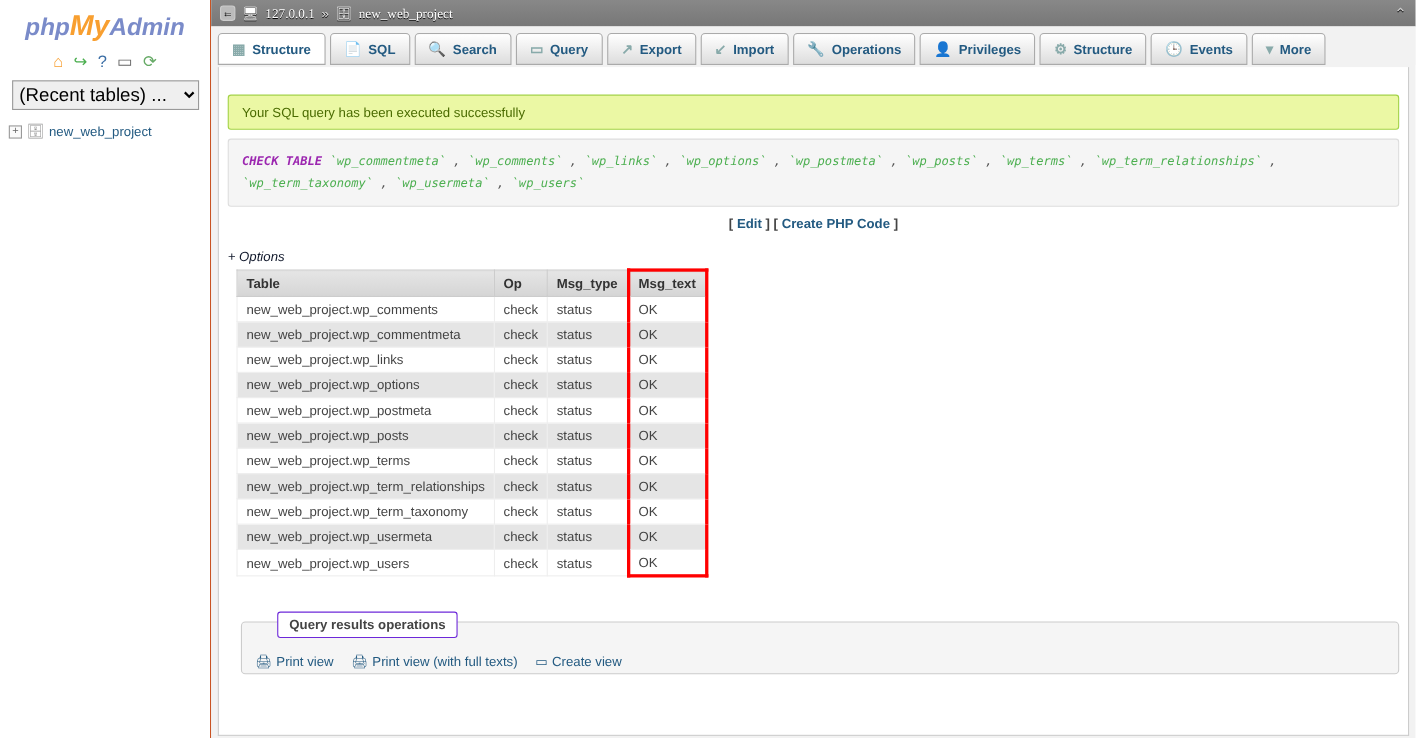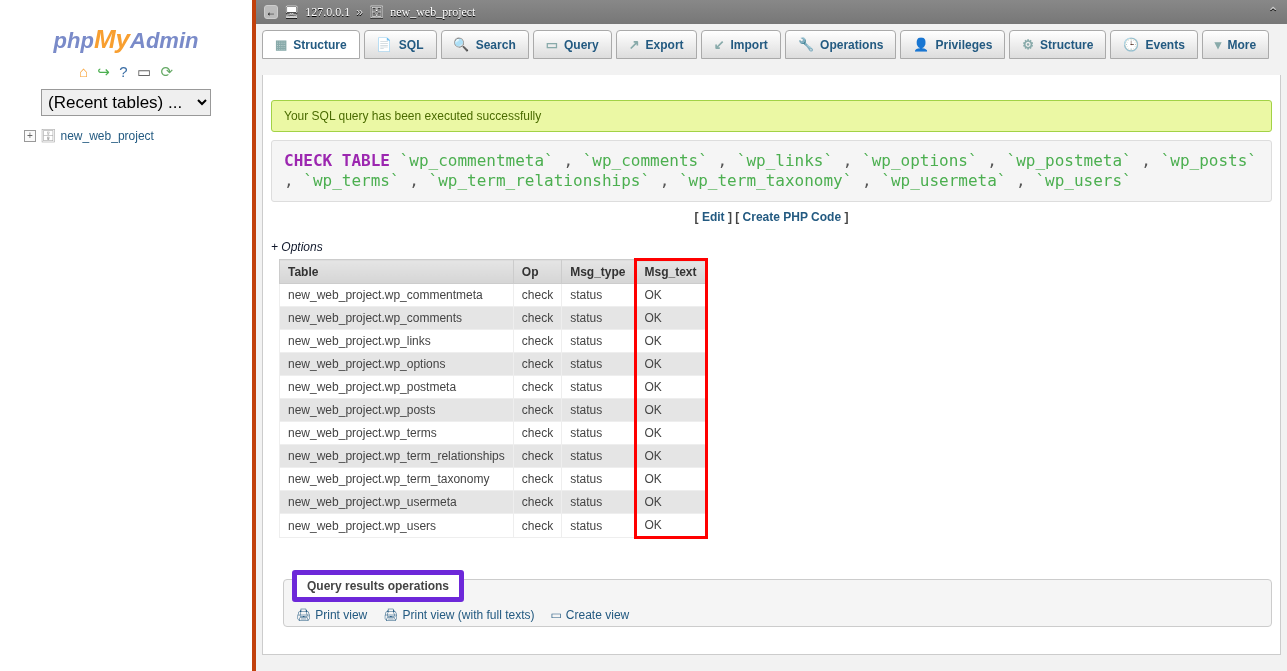--- a/index.html
+++ b/index.html
@@ -1,18 +1,18 @@
 <!DOCTYPE html>
 <html><head>
 <meta charset="utf-8">
 <style>
 * { box-sizing: border-box; margin: 0; padding: 0; }
 body { font-family: sans-serif; font-size: 12px; color: #444; background: #fff; overflow: hidden; }
 .layout { display: flex; height: 671px; width: 1287px; }
-.sidebar { width: 256px; background: #fff; padding: 20px; border-right: 4px solid #c2410c; }
+.sidebar { width: 192px; background: #fff; padding: 4px; border-right: 1px solid #c2410c; }
 .logo { text-align: center; margin: 4px 0 8px; }
 .logo .php { color: #7a8bc9; font-style: italic; font-weight: bold; font-size: 22px; }
 .logo .my { color: #f89f30; font-style: italic; font-weight: bold; font-size: 26px; }
 .logo .admin { color: #7a8bc9; font-style: italic; font-weight: bold; font-size: 22px; }
 .sidebar-icons { text-align: center; margin-bottom: 8px; }
 .sidebar-icons span { font-size: 15px; margin: 0 3px; cursor: pointer; display: inline-block; }
 .recent-tables { display: flex; justify-content: center; margin-bottom: 12px; }
 .recent-tables select { width: 170px; font-size: 17px; padding: 2px; border: 1px solid #999; }
 .tree { padding-left: 4px; }
 .tree-item { display: flex; align-items: center; gap: 4px; cursor: pointer; }
@@ -22,36 +22,36 @@
 .main { flex: 1; display: flex; flex-direction: column; background: #f2f2f2; }
 .breadcrumb-bar { background: linear-gradient(#888,#777); color: #fff; padding: 4px 8px; display: flex; align-items: center; gap: 6px; height: 24px; text-shadow: 0 1px 0 #000; }
 .breadcrumb-bar .arrow { display:inline-block; width:14px; height:14px; border:1px solid #ccc; border-radius:3px; background:#bbb; text-align:center; line-height:12px; color:#333; font-size:10px; }
 .breadcrumb-bar .srv, .breadcrumb-bar .db { font-size: 12px; color:#fff;font-family:Liberation Serif, serif;}
 .breadcrumb-bar .sep { color: #ddd; }
 .breadcrumb-bar .collapse { margin-left: auto; cursor: pointer; font-size:14px; color:#ccc; }
 .tabs { display: flex; gap: 4px; padding: 6px 6px 0 6px; background: #f2f2f2; }
 .tab { display: flex; align-items: center; gap: 6px; padding: 6px 12px; border: 1px solid #aaa; border-radius: 4px 4px 0 0; background: linear-gradient(#fff,#ddd); color: #235a81; font-weight: bold; cursor: pointer; font-size: 12px; }
 .tab.active { background: #fff; color: #235a81; }
 .tab .ticon { font-size: 13px; color: #8aa; }
-.content { background: #fff; margin: 16px 6px; border: 1px solid #ccc; border-top: none; padding: 25px 0 16px; overflow: auto; height: 100%; }
+.content { background: #fff; margin: 2px 6px; border: 1px solid #ccc; border-top: none; padding: 25px 0 16px; overflow: auto; height: 100%; }
 .success-box { margin: 0 8px 8px; background: #ebf8a4; border: 1px solid #a2d246; color: #4a6b00; padding: 8px 12px; border-radius: 3px; }
-.sql-box { margin: 0 8px 8px; background: #f5f5f5; border: 1px solid #ddd; padding: 10px 12px; border-radius: 3px; font-family: monospace; font-size: 16px; line-height: 20px; }
+.sql-box { margin: 0 8px 8px; background: #f5f5f5; border: 1px solid #ddd; padding: 10px 12px; border-radius: 3px; font-family: monospace; font-size: 11px; line-height: 20px; font-style: italic; }
 .sql-box .kw { color: #9c27b0; font-weight: bold; }
 .sql-box .tbl { color: #4caf50; }
 .sql-box .comma { color: #555; }
 .sql-actions { text-align: center; margin: 0 8px 16px; font-size: 12px; font-weight: bold; }
 .sql-actions a { color: #235a81; text-decoration: none; }
 .options { margin: 0 8px 4px; color: #0f172a; cursor: pointer; font-style: italic; }
 .result-table { border-collapse: collapse; margin: 0 8px; }
 .result-table th { text-align: left; padding: 4px 8px; background: linear-gradient(#e5e5e5,#d5d5d5); border: 1px solid #ccc; font-size: 12px; color: #333; }
 .result-table td { padding: 4px 8px; border: 1px solid #eee; font-size: 12px; }
 .result-table tbody tr:nth-child(odd) { background: #fff; }
 .result-table tbody tr:nth-child(even) { background: #e5e5e5; }
 .query-ops { margin: 40px 8px 8px 20px; border: 1px solid #ccc; border-radius: 4px; background: #f5f5f5; padding-top: 24px; position: relative; }
-.query-ops .legend { position: absolute; top: -10px; left: 8px; background: #fff; border: 5px solid #6d28d9; border-radius: 3px; padding: 4px 10px; font-weight: bold; font-size: 12px; }
+.query-ops .legend { position: absolute; top: -10px; left: 32px; background: #fff; border: 1px solid #6d28d9; border-radius: 3px; padding: 4px 10px; font-weight: bold; font-size: 12px; }
 .query-ops-row { display: flex; gap: 16px; padding: 4px 12px; }
 .query-ops-row a { color: #235a81; text-decoration: none; display: inline-flex; gap: 4px; align-items: center; }
 </style>
 </head>
 <body>
 
 <div class="layout">
   <div class="sidebar">
     <div class="logo">
       <span class="php">php</span><span class="my">My</span><span class="admin">Admin</span>
@@ -154,27 +154,27 @@
           <thead>
             <tr id="result-header">
                 <th>Table</th>
                 <th>Op</th>
                 <th>Msg_type</th>
                 <th style="border-top: 3px solid red; border-left: 3px solid red; border-right: 3px solid red;">Msg_text</th>
               </tr>
           </thead>
           <tbody id="result-body">
               <tr>
+                <td>new_web_project.wp_comments</td>
+                <td>check</td>
+                <td>status</td>
+                <td style="border-left: 3px solid red; border-right: 3px solid red;">OK</td>
+              </tr>
+              <tr>
                 <td>new_web_project.wp_commentmeta</td>
-                <td>check</td>
-                <td>status</td>
-                <td style="border-left: 3px solid red; border-right: 3px solid red;">OK</td>
-              </tr>
-              <tr>
-                <td>new_web_project.wp_comments</td>
                 <td>check</td>
                 <td>status</td>
                 <td style="border-left: 3px solid red; border-right: 3px solid red;">OK</td>
               </tr>
               <tr>
                 <td>new_web_project.wp_links</td>
                 <td>check</td>
                 <td>status</td>
                 <td style="border-left: 3px solid red; border-right: 3px solid red;">OK</td>
               </tr>

